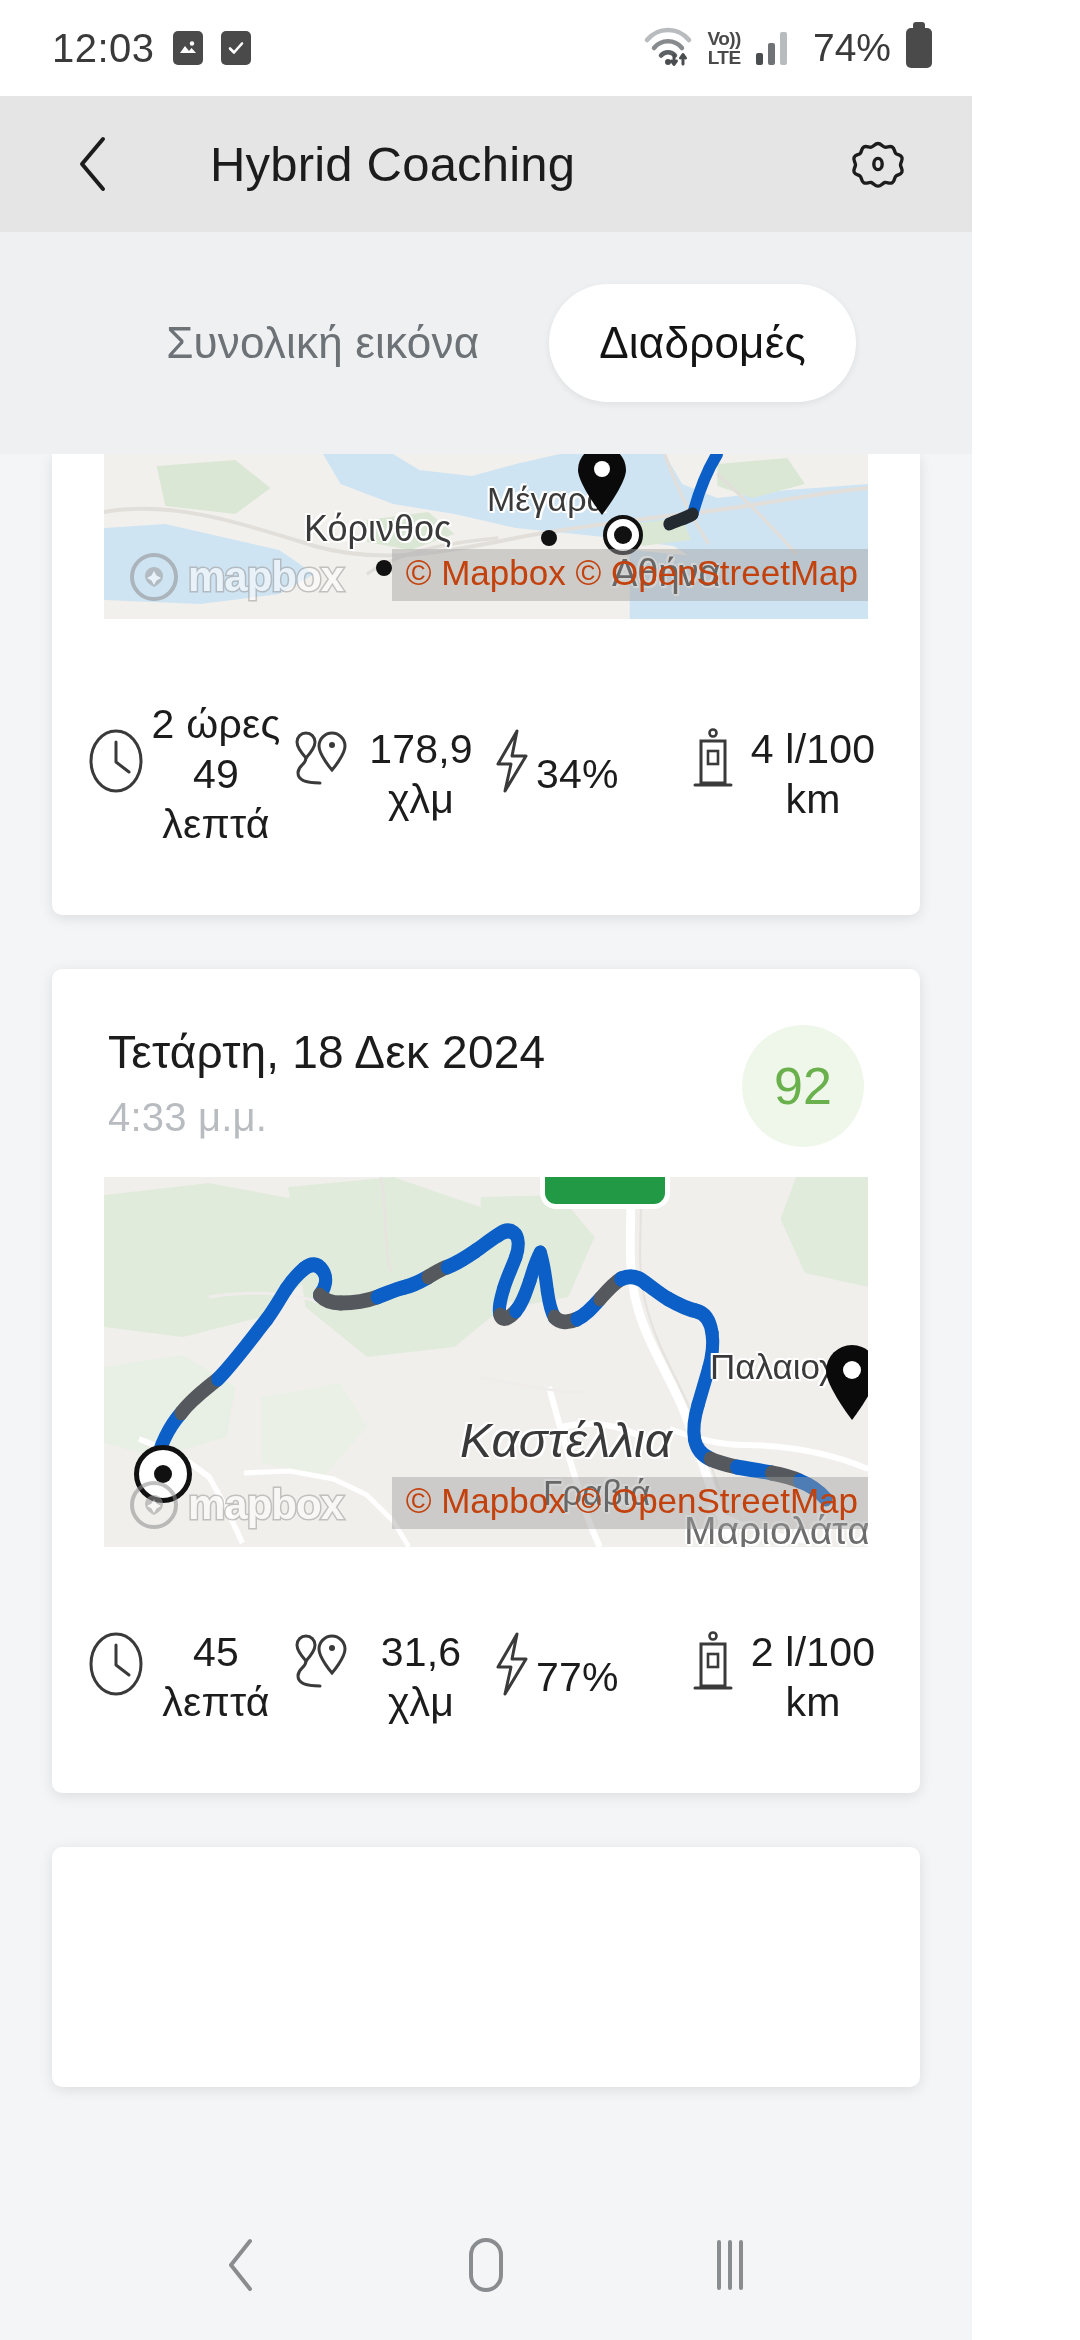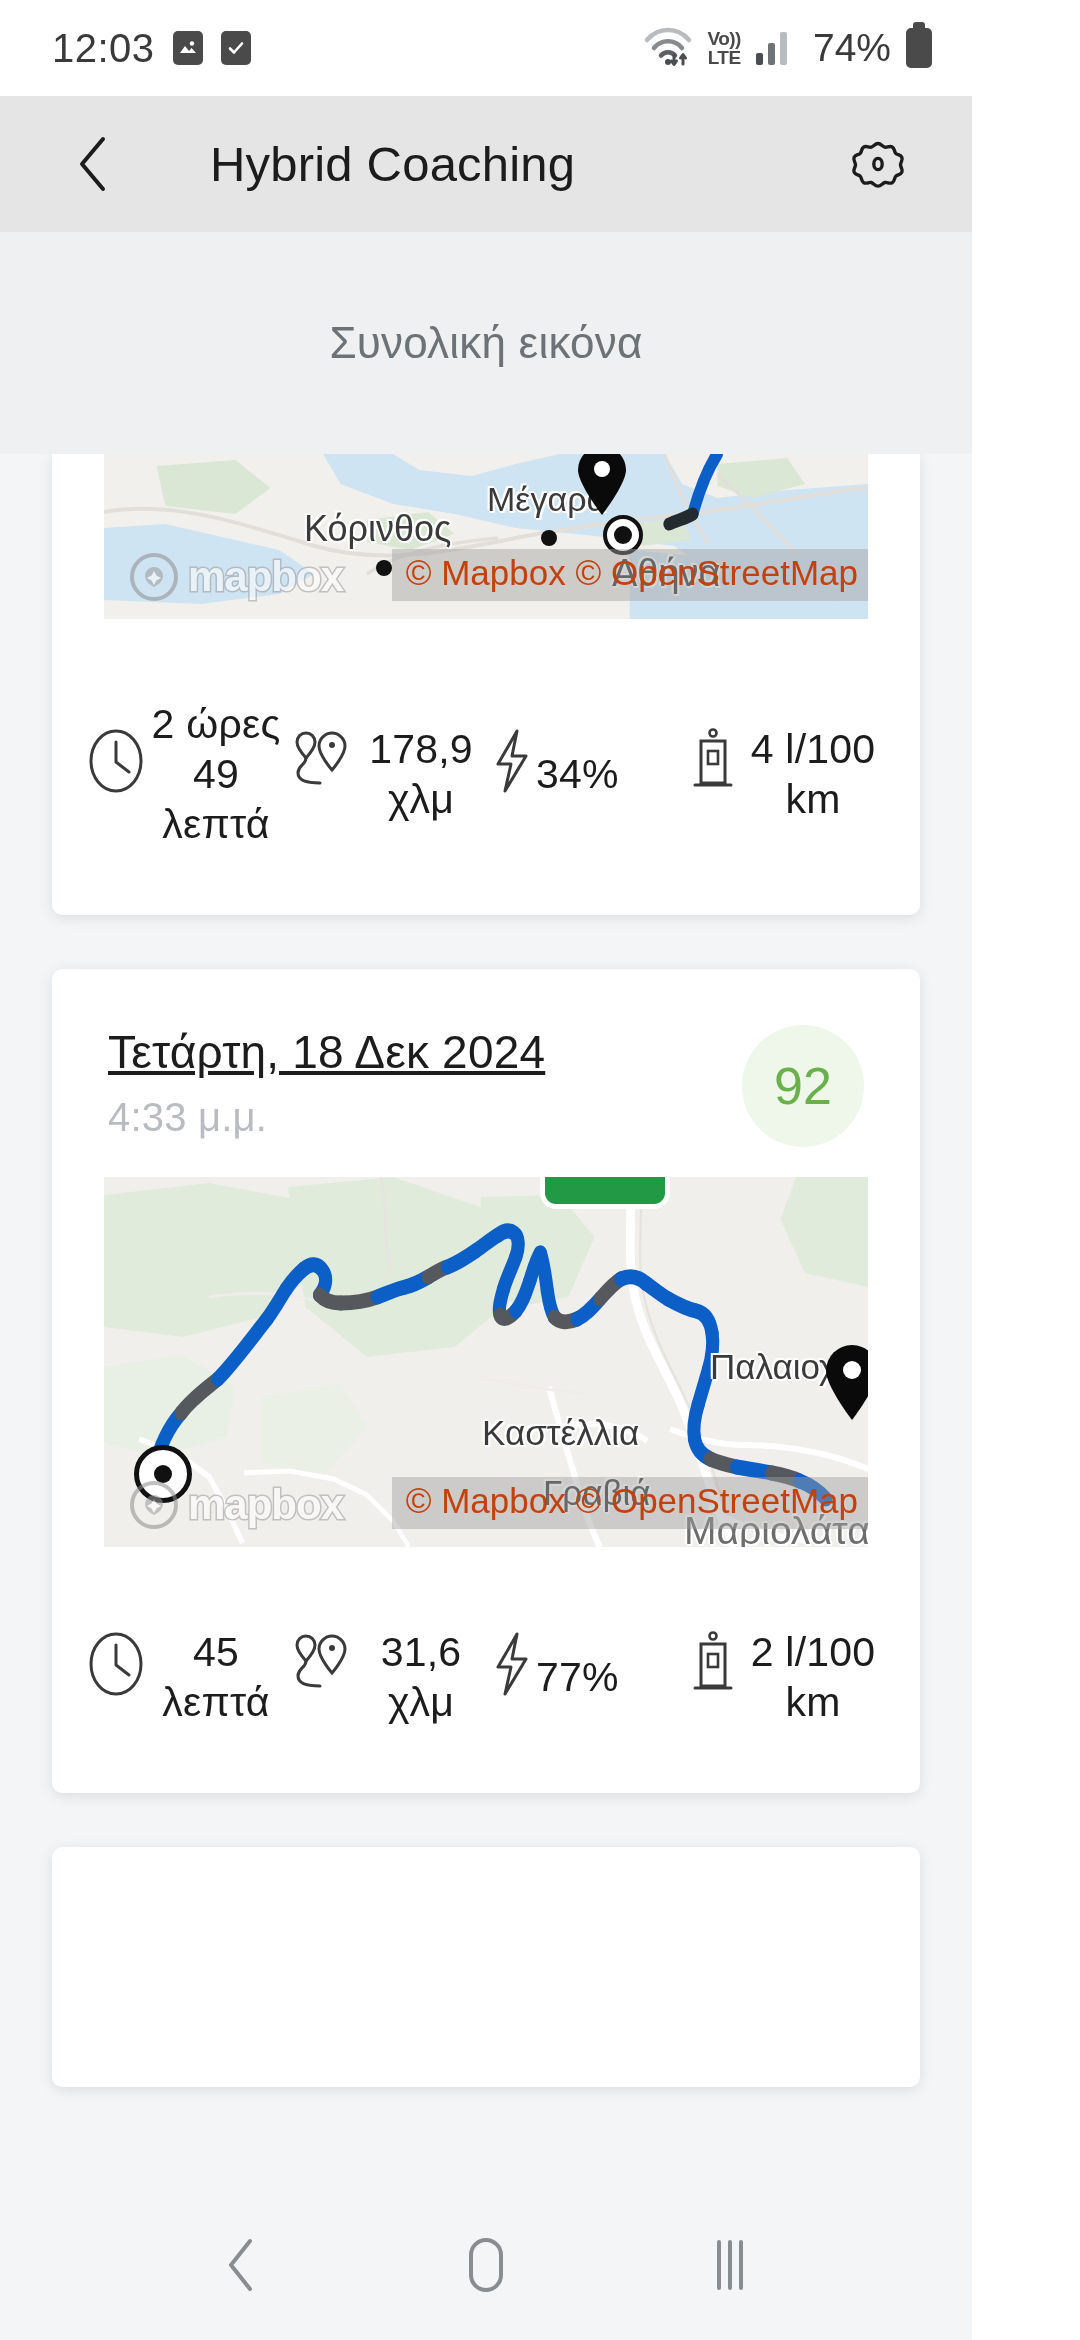--- a/index.html
+++ b/index.html
@@ -182,21 +182,20 @@
     padding: 56px 56px 0 56px;
     display: flex;
     align-items: flex-start;
   }
   .card-head-texts { display: flex; flex-direction: column; }
   .card-date {
     font-size: 46px;
     color: #1c1c1c;
     letter-spacing: 0.2px;
     white-space: nowrap;
-    text-decoration: underline;
   }
   .card-time {
     font-size: 40px;
     color: #b8bcc0;
     margin-top: 16px;
     letter-spacing: 0.2px;
   }
   .score-badge {
     margin-left: auto;
     width: 122px;
@@ -412,20 +411,21 @@
     <div class="gear-btn">
       <svg width="64" height="64" viewBox="0 0 64 64">
         <path d="M32 5.5 c3.2 0 4.3 3 6.8 3.6 c2.5 .6 4.7-1.7 7.4-.2 c2.7 1.5 1.8 4.6 3.5 6.4 c1.7 1.8 5 1.2 6.2 4.1 c1.2 2.9-1.4 4.8-1.4 7.4 c0 2.6 2.6 4.5 1.4 7.4 c-1.2 2.9-4.5 2.3-6.2 4.1 c-1.7 1.8-.8 4.9-3.5 6.4 c-2.7 1.5-4.9-.8-7.4-.2 c-2.5 .6-3.6 3.6-6.8 3.6 c-3.2 0-4.3-3-6.8-3.6 c-2.5-.6-4.7 1.7-7.4 .2 c-2.7-1.5-1.8-4.6-3.5-6.4 c-1.7-1.8-5-1.2-6.2-4.1 c-1.2-2.9 1.4-4.8 1.4-7.4 c0-2.6-2.6-4.5-1.4-7.4 c1.2-2.9 4.5-2.3 6.2-4.1 c1.7-1.8 .8-4.9 3.5-6.4 c2.7-1.5 4.9 .8 7.4 .2 c2.5-.6 3.6-3.6 6.8-3.6 z" transform="translate(0,6)" fill="none" stroke="#1c1c1c" stroke-width="3.4" stroke-linejoin="round"></path>
         <ellipse cx="32" cy="32" rx="4.2" ry="5.6" fill="none" stroke="#1c1c1c" stroke-width="3.4"></ellipse>
       </svg>
     </div>
   </div>
 
   <div class="tabbar">
     <div class="tab inactive">Συνολική εικόνα</div>
+    <div class="tab active">Διαδρομές</div>
   </div>
 
   <div class="scroll-area">
 
     <div class="trip-card card-clipped-top">
 
       <div class="map map-top-clipped" style="height:165px;">
         <svg class="map-svg" viewBox="0 0 872 165" preserveAspectRatio="none">
           <rect x="0" y="0" width="872" height="165" fill="#f2f0ec"></rect>
 
@@ -588,21 +588,21 @@
             <path d="M692 282 C702 286 712 288 722 290" stroke="#55595d"></path>
             <path d="M722 290 C736 292 750 294 762 296" stroke="#0b5fc7"></path>
             <path d="M762 296 C774 298 784 300 794 304" stroke="#55595d"></path>
             <path d="M794 304 C806 308 816 314 824 322" stroke="#0b5fc7"></path>
           </g>
         </svg>
 
         <div class="hwy-shield" style="left:436px;top:-2px;"></div>
 
         <div class="maplabel" style="left:606px;top:170px;font-size:35px;">Παλαιοχώ</div>
-        <div class="maplabel" style="left:378px;top:236px;font-size:35px;">Καστέλλια</div>
+        <div class="maplabel" style="left:356px;top:236px;font-size:48px;font-style:italic;">Καστέλλια</div>
         <div class="maplabel" style="left:439px;top:296px;font-size:35px;">Γραβιά</div>
         <div class="maplabel faded" style="left:580px;top:332px;font-size:39px;">Μαριολάτα</div>
 
         <div class="start-marker" style="left:30px;top:268px;"></div>
 
         <div class="pin" style="left:720px;top:168px;">
           <svg width="56" height="76" viewBox="0 0 56 76">
               <path d="M28 75 C28 75 54 41 54 26 A26 26 0 0 0 2 26 C2 41 28 75 28 75 Z" fill="#0a0a0a"></path>
               <circle cx="28" cy="25" r="9" fill="#ffffff"></circle>
             </svg>

